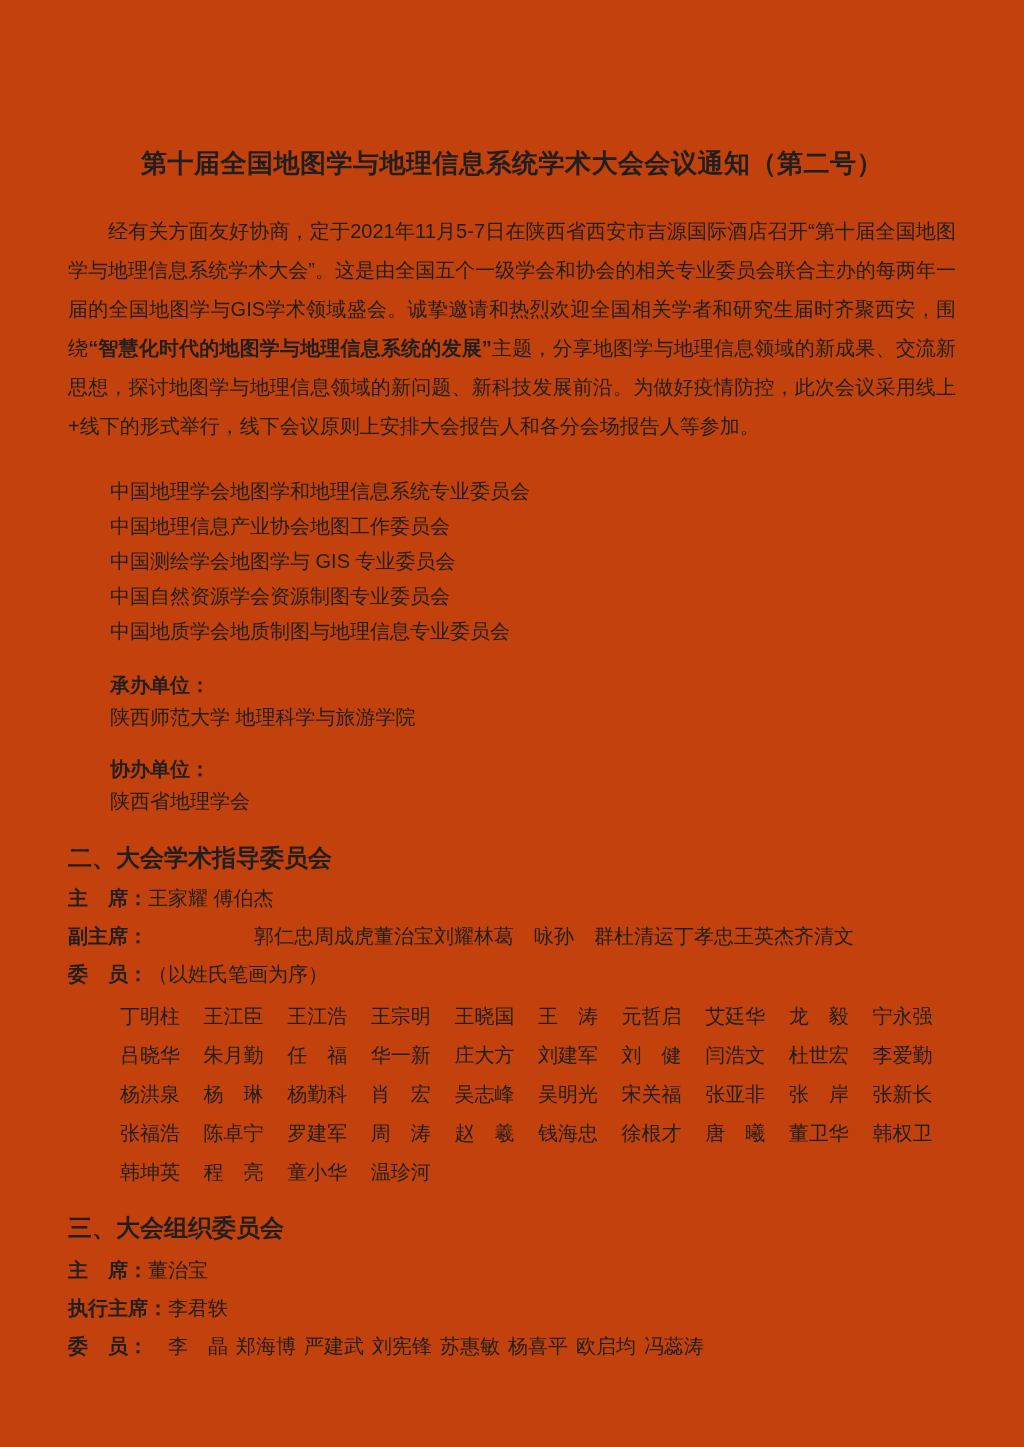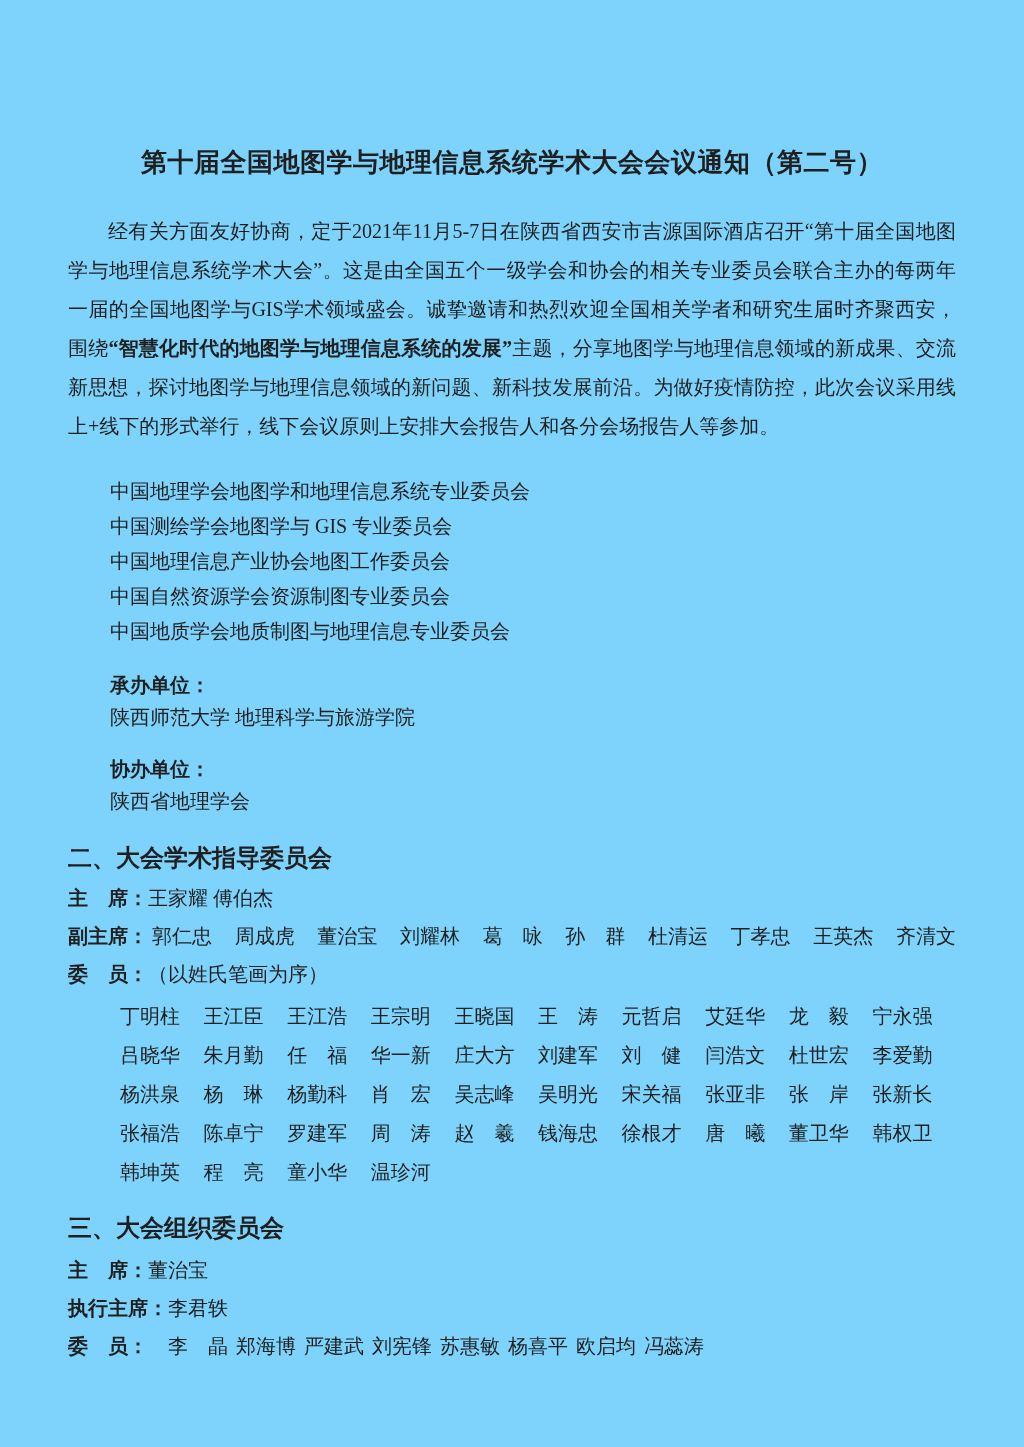--- a/index.html
+++ b/index.html
@@ -1,20 +1,20 @@
 <!DOCTYPE html>
 <html lang="zh"><head>
 <meta charset="utf-8">
 <style>
   html,body{margin:0;padding:0;background:#ffffff;}
   .page{
     width:1024px;height:1447px;box-sizing:border-box;
     padding:146px 68px 0;
-    background:#7dd3fc;color:#1f1f1f;
-    font-family:Liberation Serif, serif;
+    background:#c2410c;color:#1f1f1f;
+    font-family:Liberation Sans, sans-serif;
     font-size:20px;overflow:hidden;
   }
   .title{
     font-size:26px;font-weight:700;text-align:center;
     margin:0;line-height:34px;letter-spacing:.5px;
   }
   .intro{
     margin:32px 0 0;line-height:39px;
     text-align:justify;text-indent:2em;
   }
@@ -23,41 +23,41 @@
   .heading-gap{display:inline-block;width:16px;}
   .org-list{list-style:none;margin:28px 0 0 42px;padding:0;line-height:35px;}
   .sub-label{font-weight:700;margin:20px 0 0 42px;line-height:32px;}
   .org-line{margin:0 0 0 42px;line-height:32px;}
   .co-list{list-style:none;margin:0;padding:0 0 0 42px;line-height:32px;}
   .sec-title{font-size:24px;font-weight:700;margin:26px 0 0;line-height:30px;}
   .sec-title.s3{margin-top:28px;}
   .role-line{display:flex;align-items:baseline;margin-top:10px;line-height:30px;}
   .role-line.tight{margin-top:8px;}
   .role-label{font-weight:700;white-space:pre;flex:0 0 auto;}
-  .names-spread{flex:1;display:flex;justify-content:space-between;margin-left:4px;}
+  .names-spread{flex:1;display:flex;justify-content:center;margin-left:4px;}
   .names-gap{display:flex;gap:8px;margin-left:20px;flex-wrap:wrap;text-align:center;}
   .member-grid{
     display:grid;grid-template-columns:repeat(10,1fr);
     margin:14px 0 0 52px;row-gap:13px;line-height:26px;
   }
 </style>
 </head>
 <body>
 
 <div class="page">
 
   <h1 class="title">第十届全国地图学与地理信息系统学术大会会议通知（第二号）</h1>
 
   <p class="intro"><span>经有关方面友好协商，定于2021年11月5-7日在陕西省西安市吉源国际酒店召开“第十届全国地图学与地理信息系统学术大会”。这是由全国五个一级学会和协会的相关专业委员会联合主办的每两年一届的全国地图学与GIS学术领域盛会。诚挚邀请和热烈欢迎全国相关学者和研究生届时齐聚西安，围绕</span><span class="b">“智慧化时代的地图学与地理信息系统的发展”</span><span>主题，分享地图学与地理信息领域的新成果、交流新思想，探讨地图学与地理信息领域的新问题、新科技发展前沿。为做好疫情防控，此次会议采用线上+线下的形式举行，线下会议原则上安排大会报告人和各分会场报告人等参加。</span></p>
 
 
   <ul class="org-list">
       <li>中国地理学会地图学和地理信息系统专业委员会</li>
+      <li>中国地理信息产业协会地图工作委员会</li>
       <li>中国测绘学会地图学与 GIS 专业委员会</li>
-      <li>中国地理信息产业协会地图工作委员会</li>
       <li>中国自然资源学会资源制图专业委员会</li>
       <li>中国地质学会地质制图与地理信息专业委员会</li>
     </ul>
 
   <div class="sub-label">承办单位：</div>
   <div class="org-line">陕西师范大学 地理科学与旅游学院</div>
 
   <div class="sub-label">协办单位：</div>
   <ul class="co-list">
       <li>陕西省地理学会</li>

